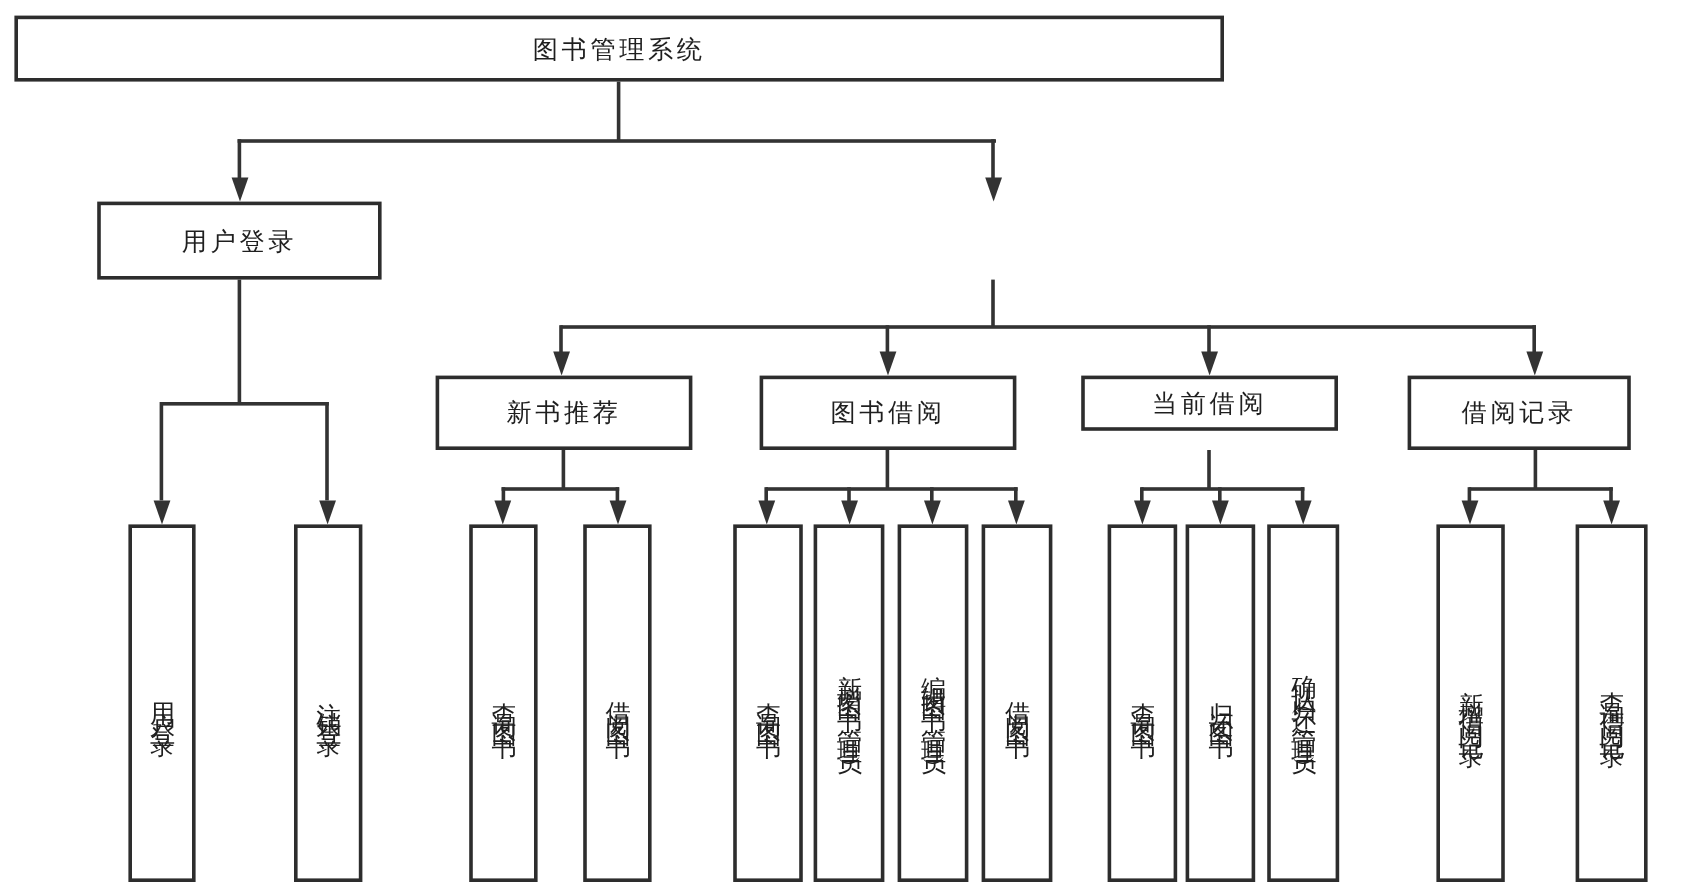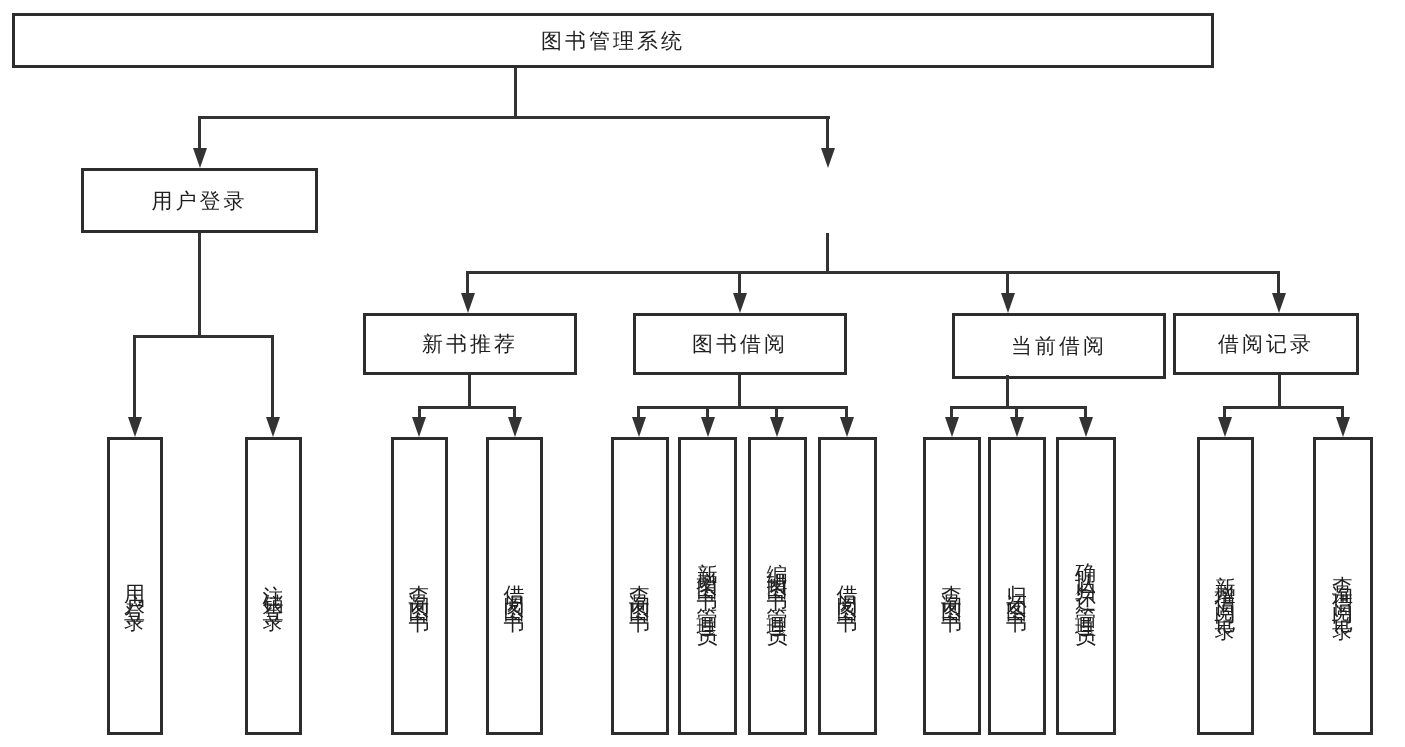--- a/index.html
+++ b/index.html
@@ -58,21 +58,21 @@
     color: var(--watermark);
     text-shadow: 2px 2px 1px rgba(235, 150, 150, 0.5);
     white-space: nowrap;
   }
 </style>
 </head>
 <body>
 
 <div id="canvas">
 
-  <div class="box" style="left:12px;top:13px;width:1202px;height:55px">
+  <div class="box" style="left:12px;top:13px;width:1008px;height:55px">
     <span>图书管理系统</span>
   </div>
 
   <div class="vl" style="left:514px;top:68px;height:49px"></div>
   <div class="hl" style="left:198px;top:116px;width:632px"></div>
   <div class="vl" style="left:198px;top:116px;height:34px"></div>
   <div class="ar" style="left:193px;top:148px"></div>
   <div class="vl" style="left:826px;top:116px;height:34px"></div>
   <div class="ar" style="left:821px;top:148px"></div>
 
@@ -97,21 +97,21 @@
   <div class="ar" style="left:1001px;top:293px"></div>
   <div class="vl" style="left:1277px;top:271px;height:24px"></div>
   <div class="ar" style="left:1272px;top:293px"></div>
 
   <div class="box" style="left:363px;top:313px;width:214px;height:62px">
     <span>新书推荐</span>
   </div>
   <div class="box" style="left:633px;top:313px;width:214px;height:62px">
     <span>图书借阅</span>
   </div>
-  <div class="box" style="left:952px;top:313px;width:214px;height:66px">
+  <div class="box" style="left:901px;top:313px;width:214px;height:46px">
     <span>当前借阅</span>
   </div>
   <div class="box" style="left:1173px;top:313px;width:186px;height:62px">
     <span>借阅记录</span>
   </div>
 
   <div class="vl" style="left:468px;top:375px;height:33px"></div>
   <div class="hl" style="left:418px;top:406px;width:98px"></div>
   <div class="vl" style="left:418px;top:406px;height:13px"></div>
   <div class="ar" style="left:412px;top:417px"></div>

